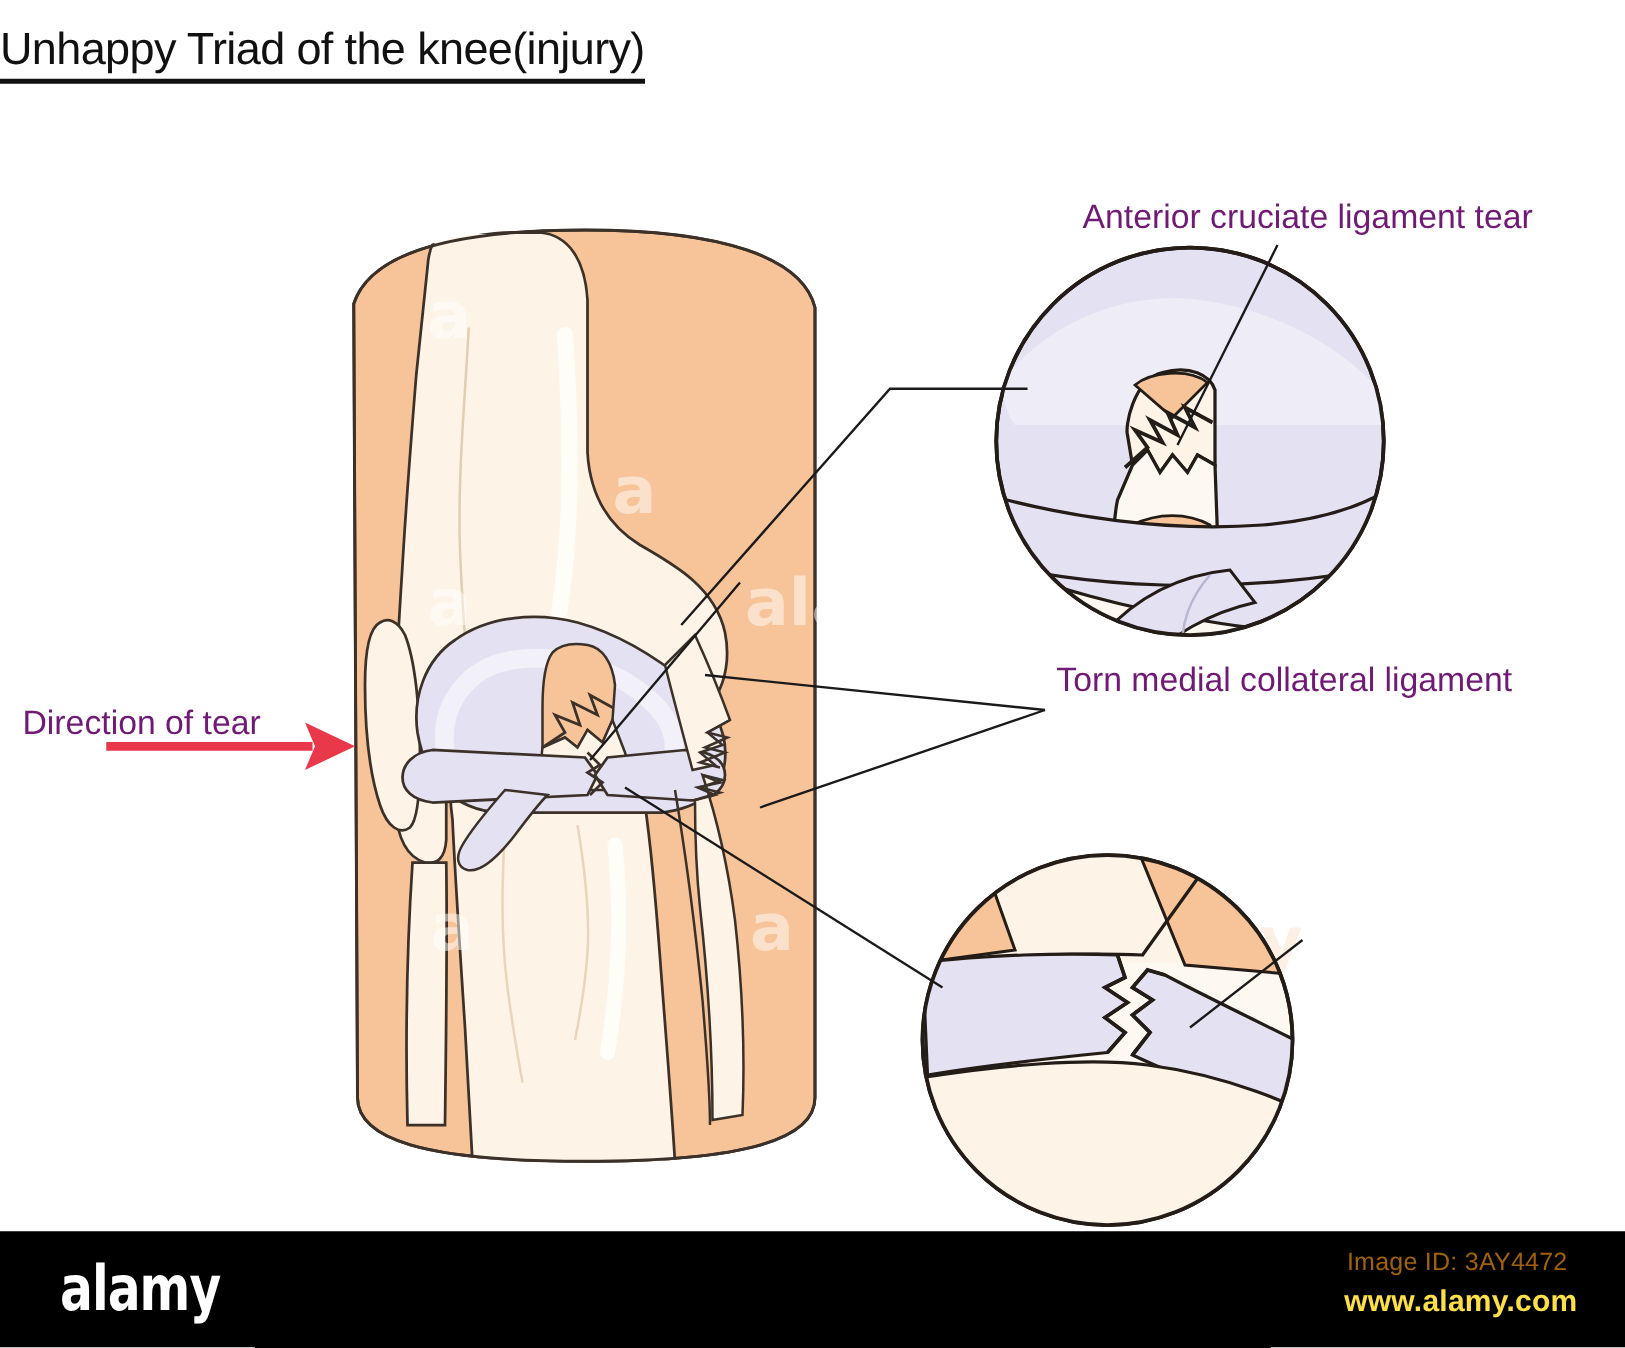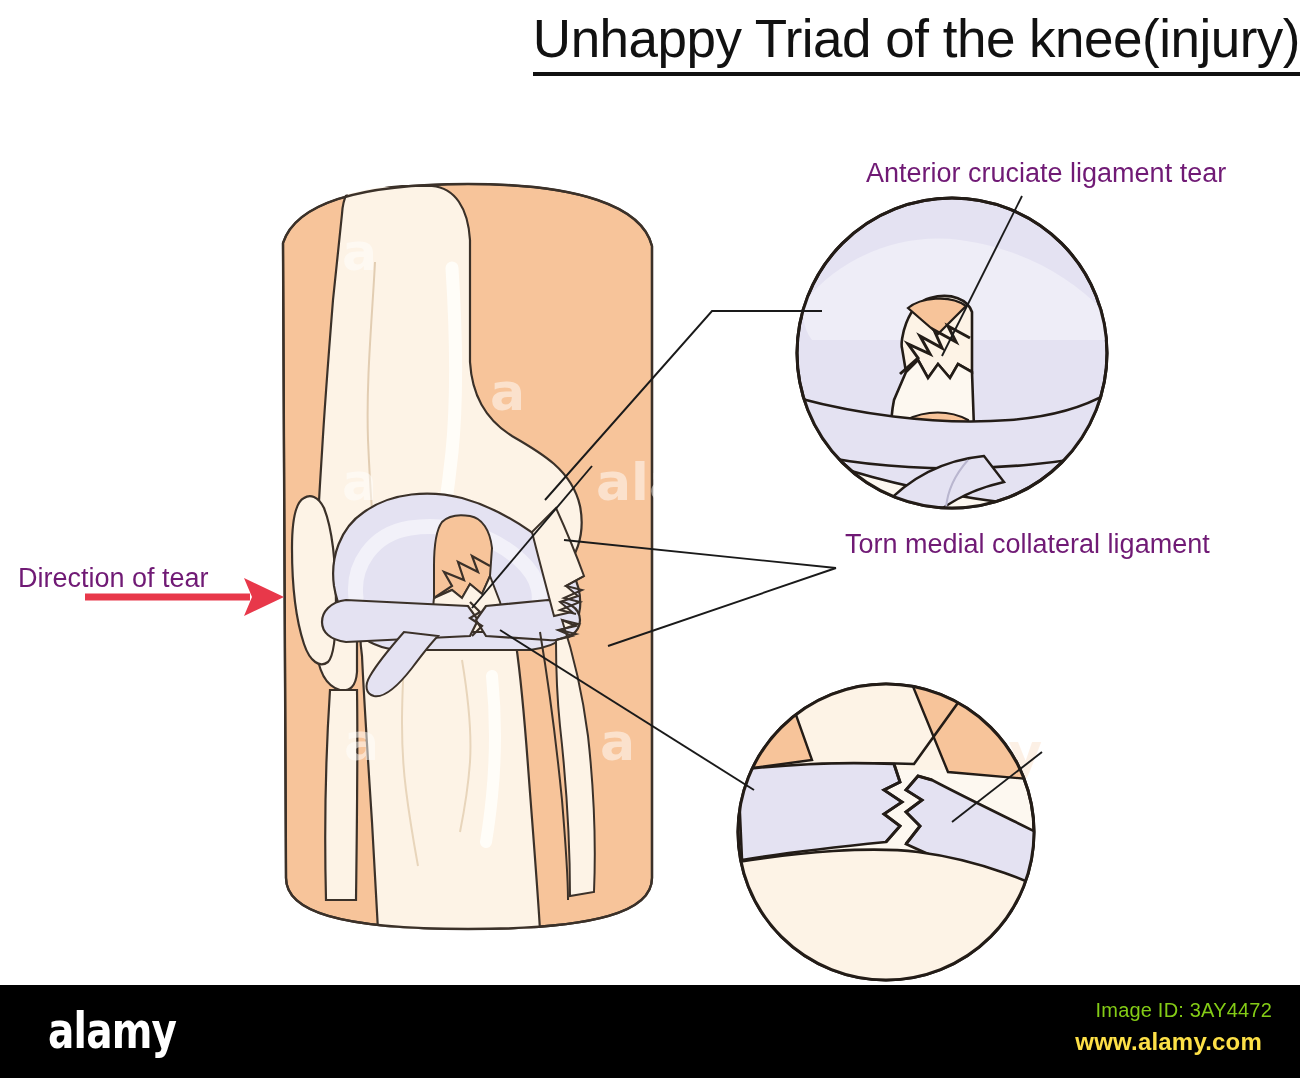--- a/index.html
+++ b/index.html
@@ -22,22 +22,22 @@
     width: 1300px;
     height: 1078px;
     background: #ffffff;
   }
   
   #title {
     position: absolute;
     left: 0;
     top: 8px;
     width: 1300px;
-    text-align: right;
-    font-size: 53px;
+    text-align: left;
+    font-size: 36px;
     line-height: 62px;
     font-weight: 400;
     letter-spacing: -0.5px;
     color: #111111;
     white-space: nowrap;
   }
   #title span.t {
     border-bottom: 4px solid #111111;
     padding-bottom: 4px;
   }
@@ -77,24 +77,24 @@
     font-family: "DejaVu Sans", sans-serif;
     font-size: 50px;
     font-weight: 700;
     color: #ffffff;
     letter-spacing: -1px;
     transform: scaleX(0.78);
     transform-origin: left top;
   }
   #footer-imageid {
     position: absolute;
-    right: 28px;
+    right: 46px;
     top: 14px;
     font-size: 20px;
-    color: #84cc16;
+    color: #a16207;
     letter-spacing: 0.2px;
   }
   #footer-url {
     position: absolute;
     right: 38px;
     top: 43px;
     font-size: 24px;
     font-weight: 700;
     color: #fde047;
     letter-spacing: 0.2px;

